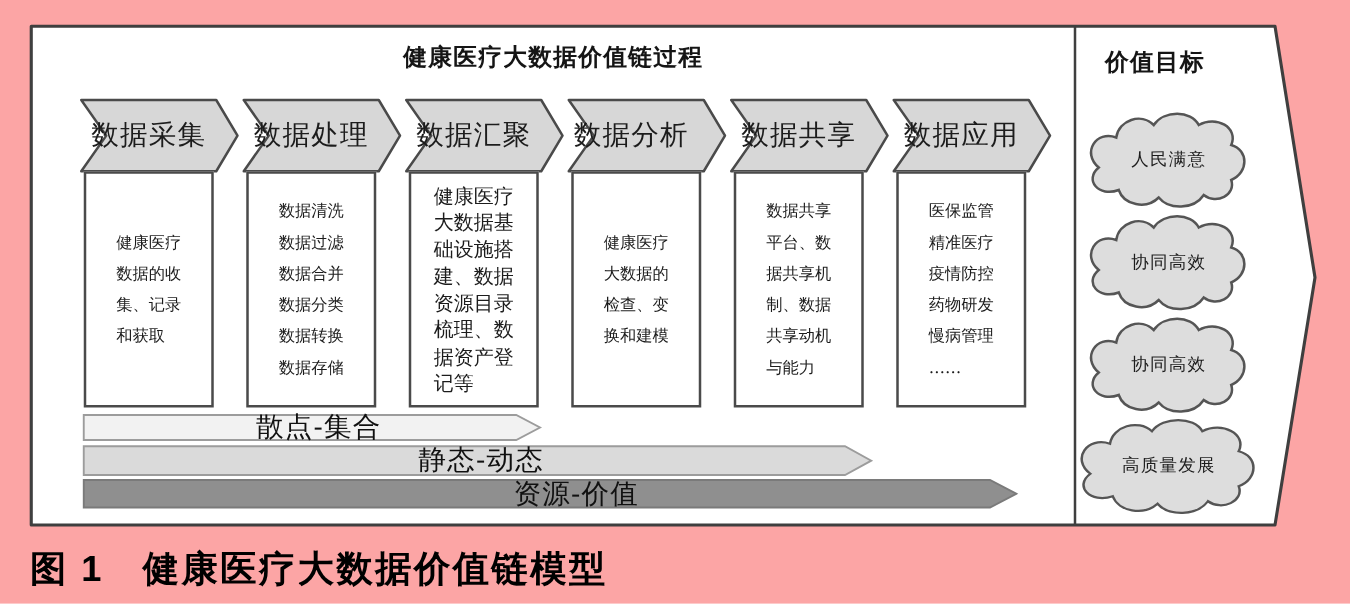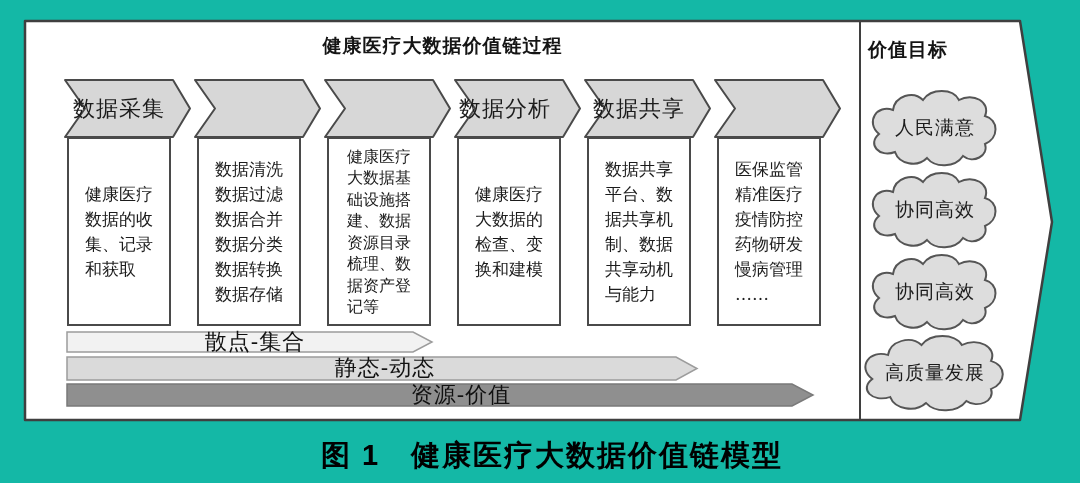--- a/index.html
+++ b/index.html
@@ -1,52 +1,52 @@
 <!DOCTYPE html>
 <html><head>
 <meta charset="utf-8">
 <style>
   html,body{margin:0;padding:0;background:#ffffff;}
   #canvas{
-    position:relative;width:1080px;height:483px;background:#14b8a6;overflow:hidden;
+    position:relative;width:1080px;height:483px;background:#fca5a5;overflow:hidden;
     font-family:"DejaVu Serif","Liberation Serif",serif;color:#111;
   }
   #bg-svg{position:absolute;left:0;top:0;}
   .abs{position:absolute;}
   .panel-title{
     left:25px;top:33px;width:835px;text-align:center;
     font-size:19px;font-weight:bold;letter-spacing:1px;color:#151515;
   }
   .goal-title{
-    left:868px;top:37px;width:160px;
+    left:844px;top:37px;width:160px;text-align:center;
     font-size:19px;font-weight:bold;letter-spacing:1px;color:#151515;
   }
   .stage-label{
     top:98px;height:22px;line-height:22px;text-align:center;width:108px;
     font-size:22px;letter-spacing:1px;color:#1c1c1c;
   }
   .stage-box{
     top:137px;width:104px;height:189px;background:#ffffff;
     border:2px solid #4a4a4a;box-sizing:border-box;
     display:flex;align-items:center;justify-content:center;
   }
   .stage-box .detail{
-    white-space:pre-wrap;font-size:17px;line-height:25px;text-align:left;color:#1c1c1c;
+    white-space:pre-wrap;font-size:13px;line-height:25px;text-align:left;color:#1c1c1c;
   }
   .stage-box.tight .detail{font-size:16px;line-height:21.5px;}
   .transition-label{
     transform:translate(-50%,-50%);white-space:nowrap;
     font-size:22px;letter-spacing:1px;color:#111;
   }
   .goal-label{
     left:935px;transform:translate(-50%,-50%);white-space:nowrap;
-    font-size:19px;letter-spacing:1px;color:#1c1c1c;
+    font-size:14px;letter-spacing:1px;color:#1c1c1c;
   }
   .figure-caption{
-    left:0;top:436px;width:1080px;text-align:center;padding-left:24px;box-sizing:border-box;
+    left:0;top:436px;width:1080px;text-align:left;padding-left:24px;box-sizing:border-box;
     font-family:"Liberation Sans","DejaVu Sans",sans-serif;
     font-size:29px;font-weight:bold;letter-spacing:2px;color:#000;
   }
 </style>
 </head>
 <body>
 
 <div id="canvas">
 
   <svg id="bg-svg" width="1080" height="483" viewBox="0 0 1080 483">
@@ -71,22 +71,25 @@
     <use href="#cloud" transform="translate(935,128)" stroke="#555555" stroke-width="2" fill="#dddddd"></use>
     <use href="#cloud" transform="translate(935,210)" stroke="#555555" stroke-width="2" fill="#dddddd"></use>
     <use href="#cloud" transform="translate(935,292)" stroke="#555555" stroke-width="2" fill="#dddddd"></use>
     <use href="#cloud" transform="translate(935,373) scale(1.12,1)" stroke="#555555" stroke-width="1.8" fill="#dddddd"></use>
   </svg>
 
   <div class="abs panel-title">健康医疗大数据价值链过程</div>
   <div class="abs goal-title">价值目标</div>
 
   <div class="abs stage-label" style="left:65px;">数据采集</div>
+  <div class="abs stage-label" style="left:195px;">数据处理</div>
+  <div class="abs stage-label" style="left:325px;">数据汇聚</div>
   <div class="abs stage-label" style="left:451px;">数据分析</div>
   <div class="abs stage-label" style="left:585px;">数据共享</div>
+  <div class="abs stage-label" style="left:715px;">数据应用</div>
 
   <div class="abs stage-box" style="left:67px;">
     <div class="detail">健康医疗
 数据的收
 集、记录
 和获取</div>
   </div>
   <div class="abs stage-box" style="left:197px;">
     <div class="detail">数据清洗
 数据过滤

